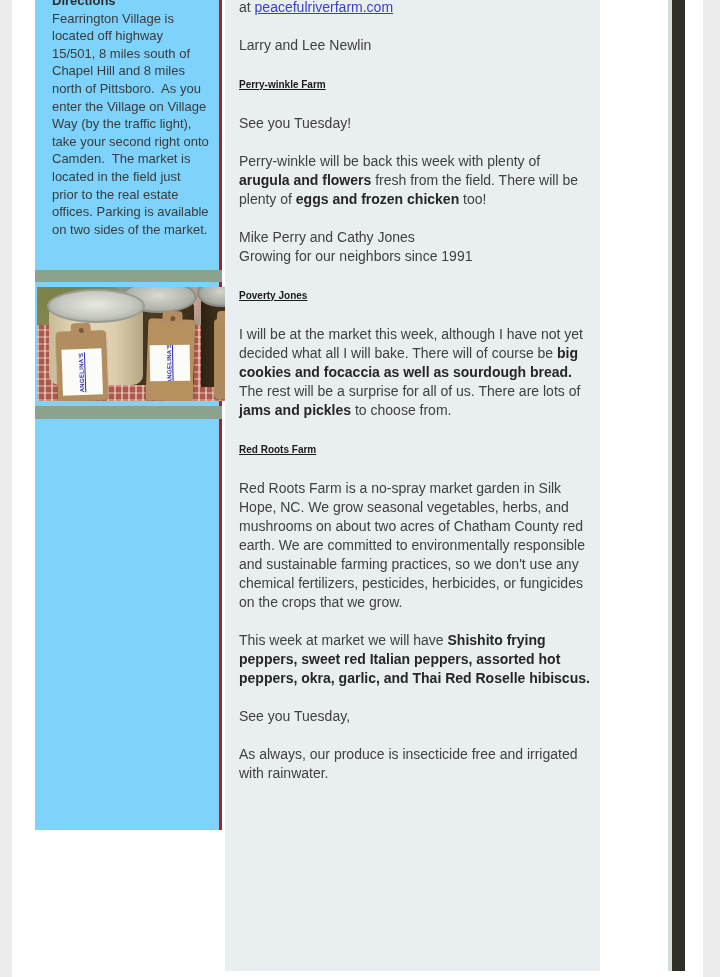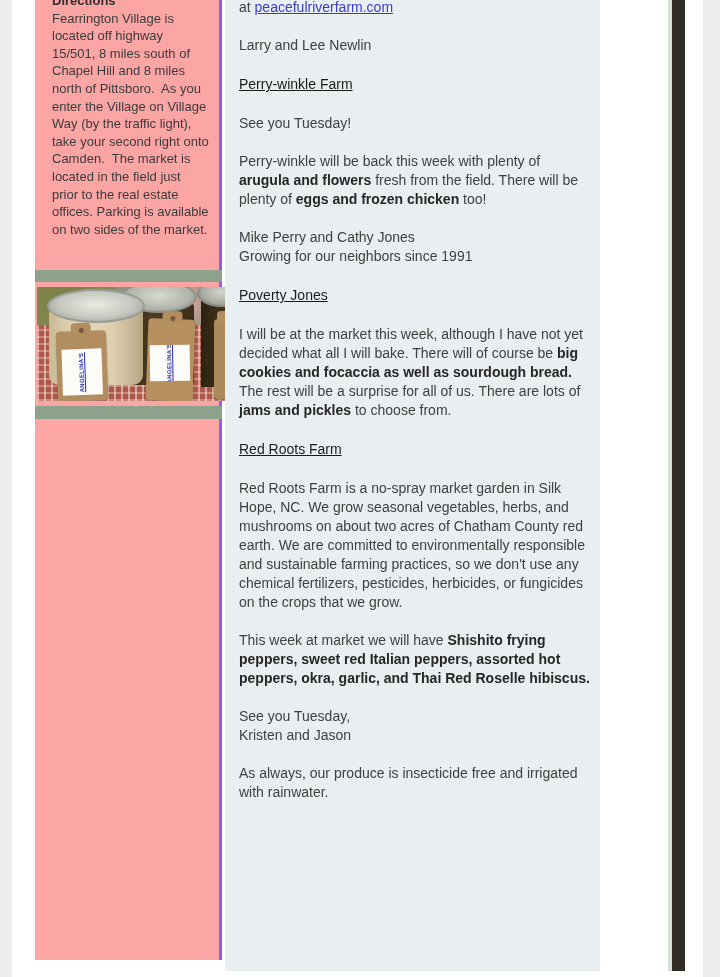--- a/index.html
+++ b/index.html
@@ -2,22 +2,22 @@
 <html><head>
 <meta charset="utf-8">
 <style>
   * { margin:0; padding:0; box-sizing:border-box; }
   html,body { width:720px; height:977px; overflow:hidden; }
   body { background:#ececec; font-family:"Liberation Sans", sans-serif; position:relative; }
 
   .white-panel { position:absolute; left:12px; top:0; width:691px; height:977px; background:#ffffff; }
 
   
-  .sidebar { position:absolute; left:35px; top:0; width:187px; height:960px;
-             background:#fca5a5; border-right:3px solid #8b5cf6; }
+  .sidebar { position:absolute; left:35px; top:0; width:187px; height:830px;
+             background:#7dd3fc; border-right:3px solid #b91c1c; }
   .directions { margin-top:-8px; padding:0 10px 0 17px; color:#3b3b3b;
                 font-size:13px; line-height:17.6px; }
   .dir-h { font-weight:bold; color:#2e2e2e; }
   .dir-b { white-space:pre-wrap; }
   .band { position:absolute; left:0; width:187px; background:#8da28d; }
   .band1 { top:270px; height:12px; }
   .band2 { top:406px; height:13px; }
 
   
   .photo { position:absolute; left:2px; top:287px; width:189px; height:114px;
@@ -63,21 +63,21 @@
   .lbltxt { transform:rotate(-90deg); font-size:6px; font-weight:bold; color:#2c2cae;
             letter-spacing:.3px; white-space:nowrap; border-bottom:1px solid #2c2cae; }
 
   
   .content { position:absolute; left:225px; top:0; width:375px; height:971px;
              background:#e9eef1; padding:0 8px 0 14px; color:#404040;
              font-size:14px; line-height:19px; overflow:hidden; }
   .content .first { margin-top:-2px; }
   .p { margin:0 0 19px 0; }
   .p b { color:#262626; }
-  .h { margin:12px 0 19px 0; font-size:14px; line-height:21px; font-weight:normal;
+  .h { margin:12px 0 19px 0; font-size:10px; line-height:21px; font-weight:bold;
        color:#1b1b1b; text-decoration:underline; }
   a.lnk { color:#3a3ecb; text-decoration:underline; cursor:pointer; }
 
   .sliver  { position:absolute; left:668px; top:0; width:4px;  height:971px; background:#d5ded7; }
   .darkbar { position:absolute; left:672px; top:0; width:13px; height:971px; background:#312f25; }
 </style>
 </head>
 <body>
 
 <div class="white-panel"></div>
@@ -144,21 +144,20 @@
 
 
   <div class="h">Red Roots Farm</div>
 
   <div class="p">Red Roots Farm is a no-spray market garden in Silk Hope, NC. We grow seasonal vegetables, herbs, and mushrooms on about two acres of Chatham County red earth. We are committed to environmentally responsible and sustainable farming practices, so we don't use any chemical fertilizers, pesticides, herbicides, or fungicides on the crops that we grow.</div>
 
   <div class="p"><span>This week at market we will have </span><b>Shishito frying peppers, sweet red Italian peppers, assorted hot peppers, okra, garlic, and Thai Red Roselle hibiscus.</b></div>
 
   <div class="p">
     <div>See you Tuesday,</div>
-    <div>Kristen and Jason</div>
   </div>
 
 
 
   <div class="p">As always, our produce is insecticide free and irrigated with rainwater.</div>
 
 </div>
 
 <div class="sliver"></div>
 <div class="darkbar"></div>

